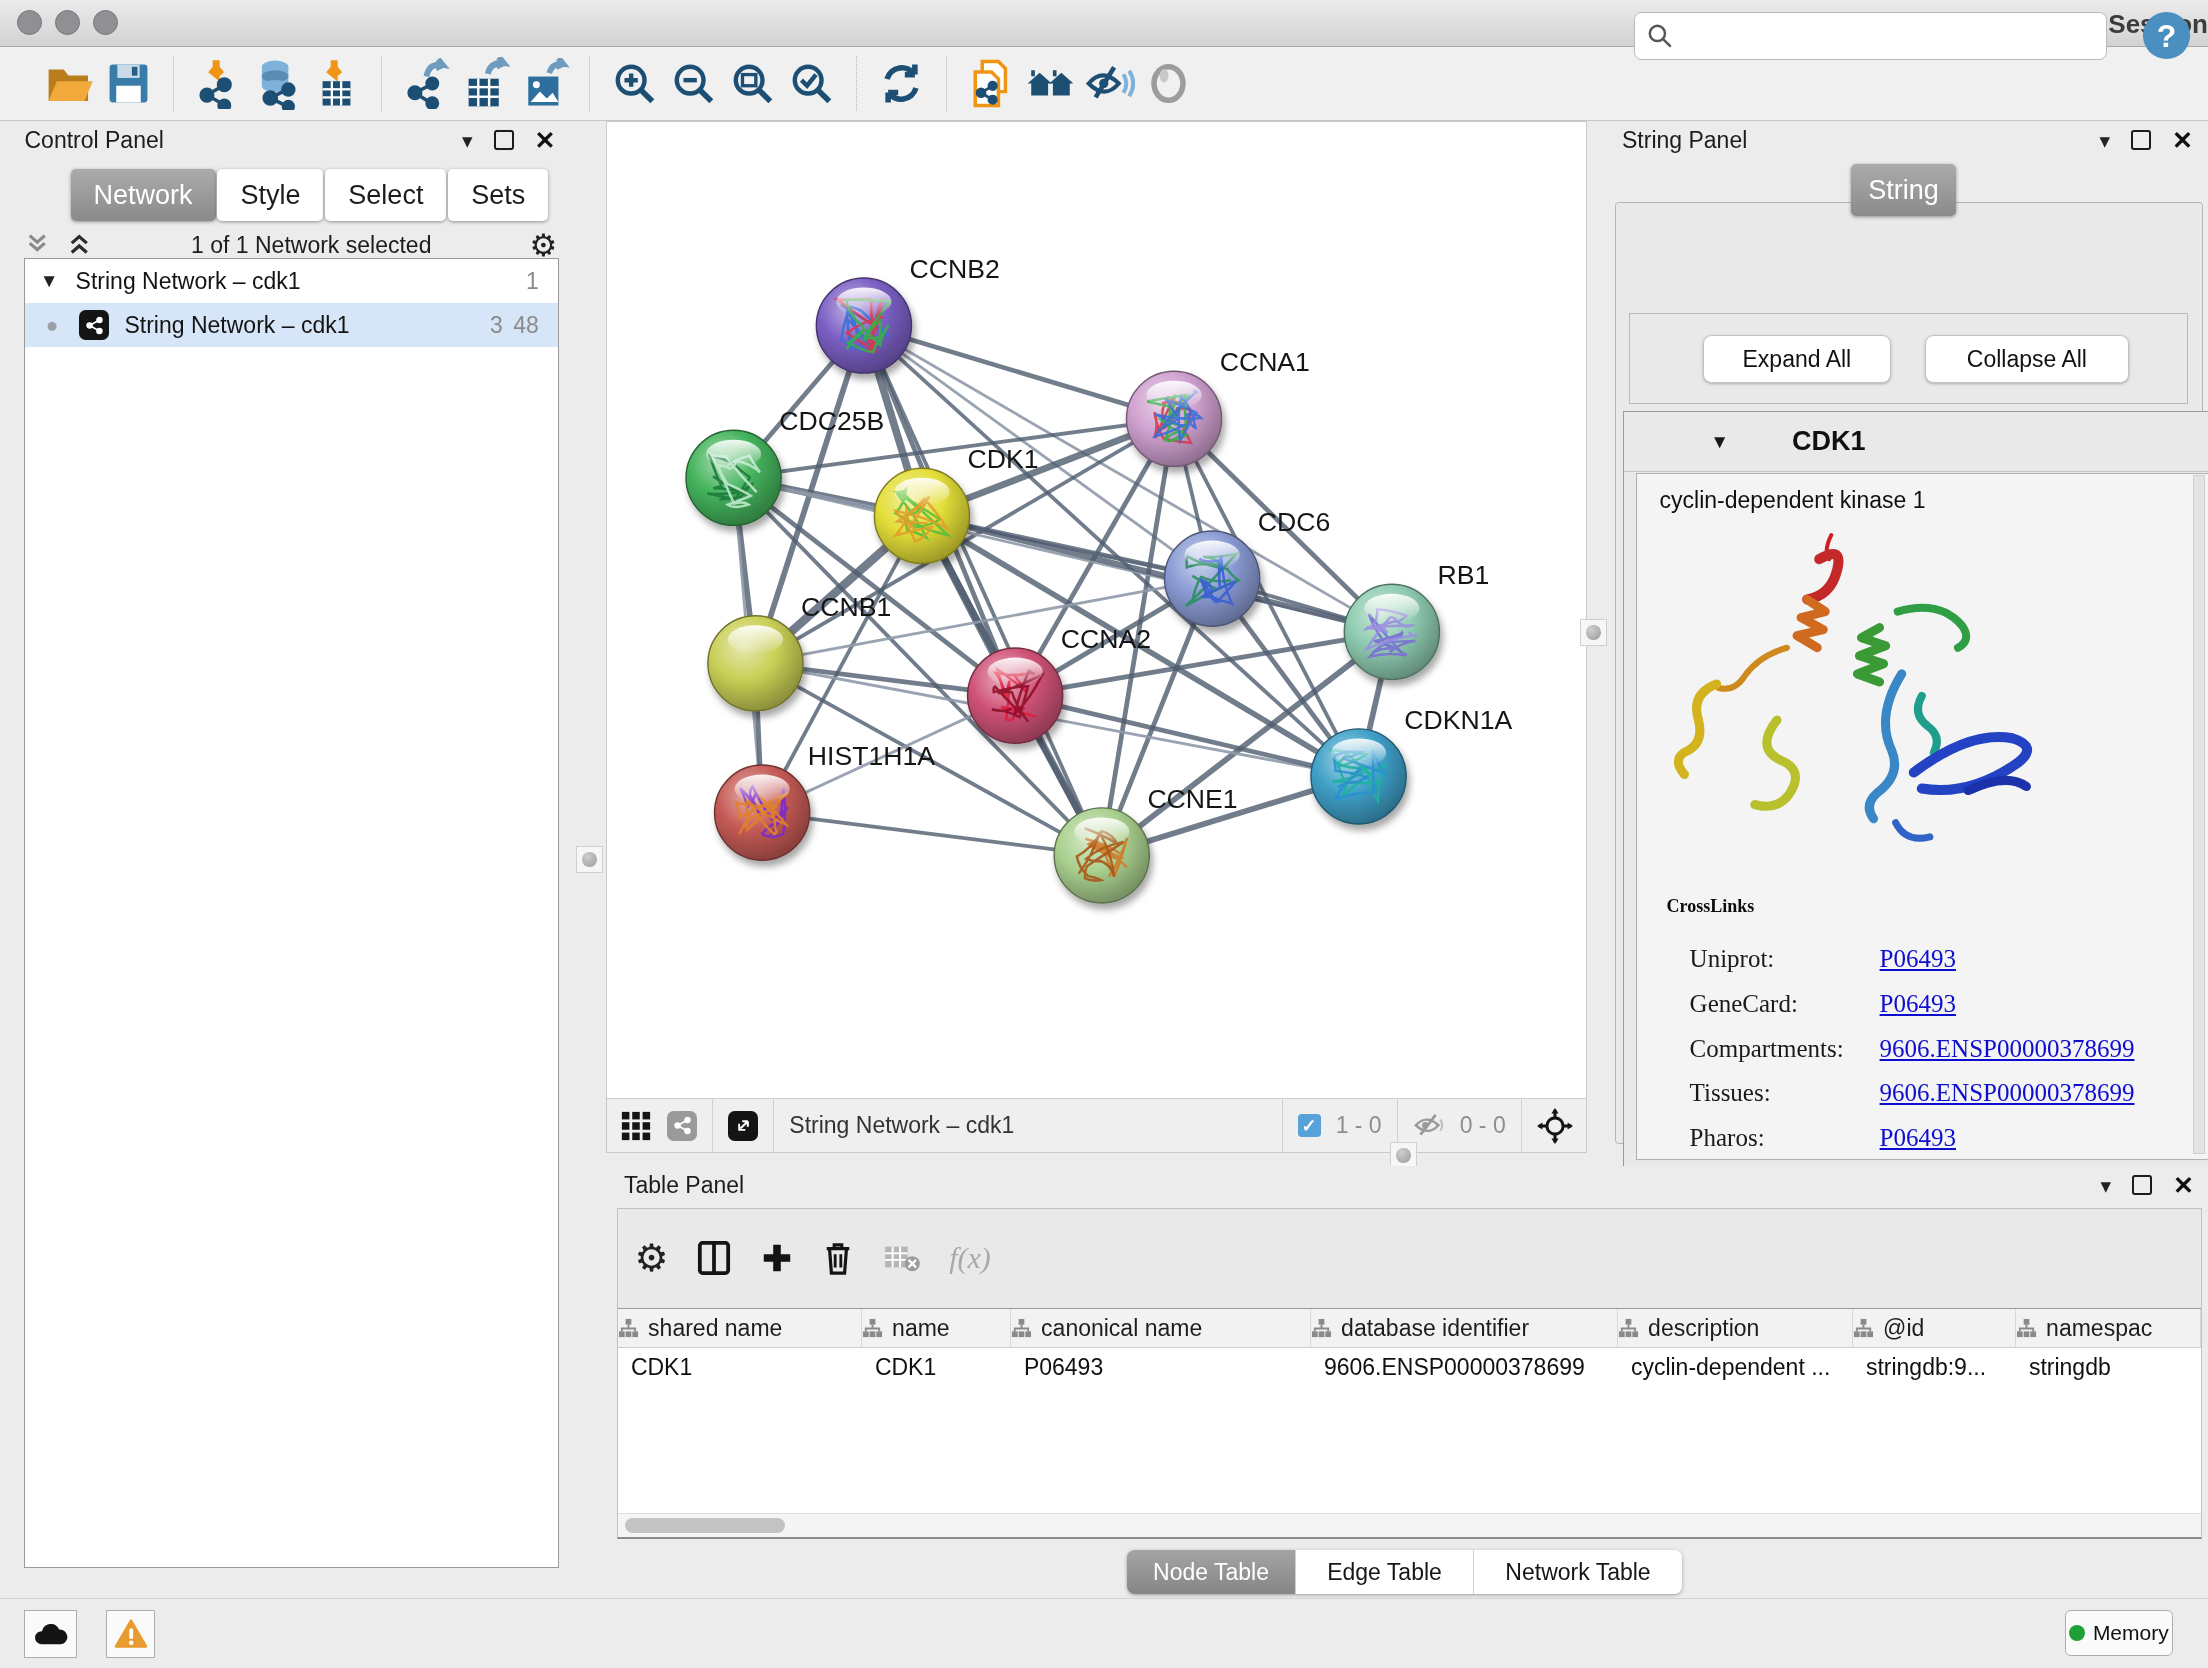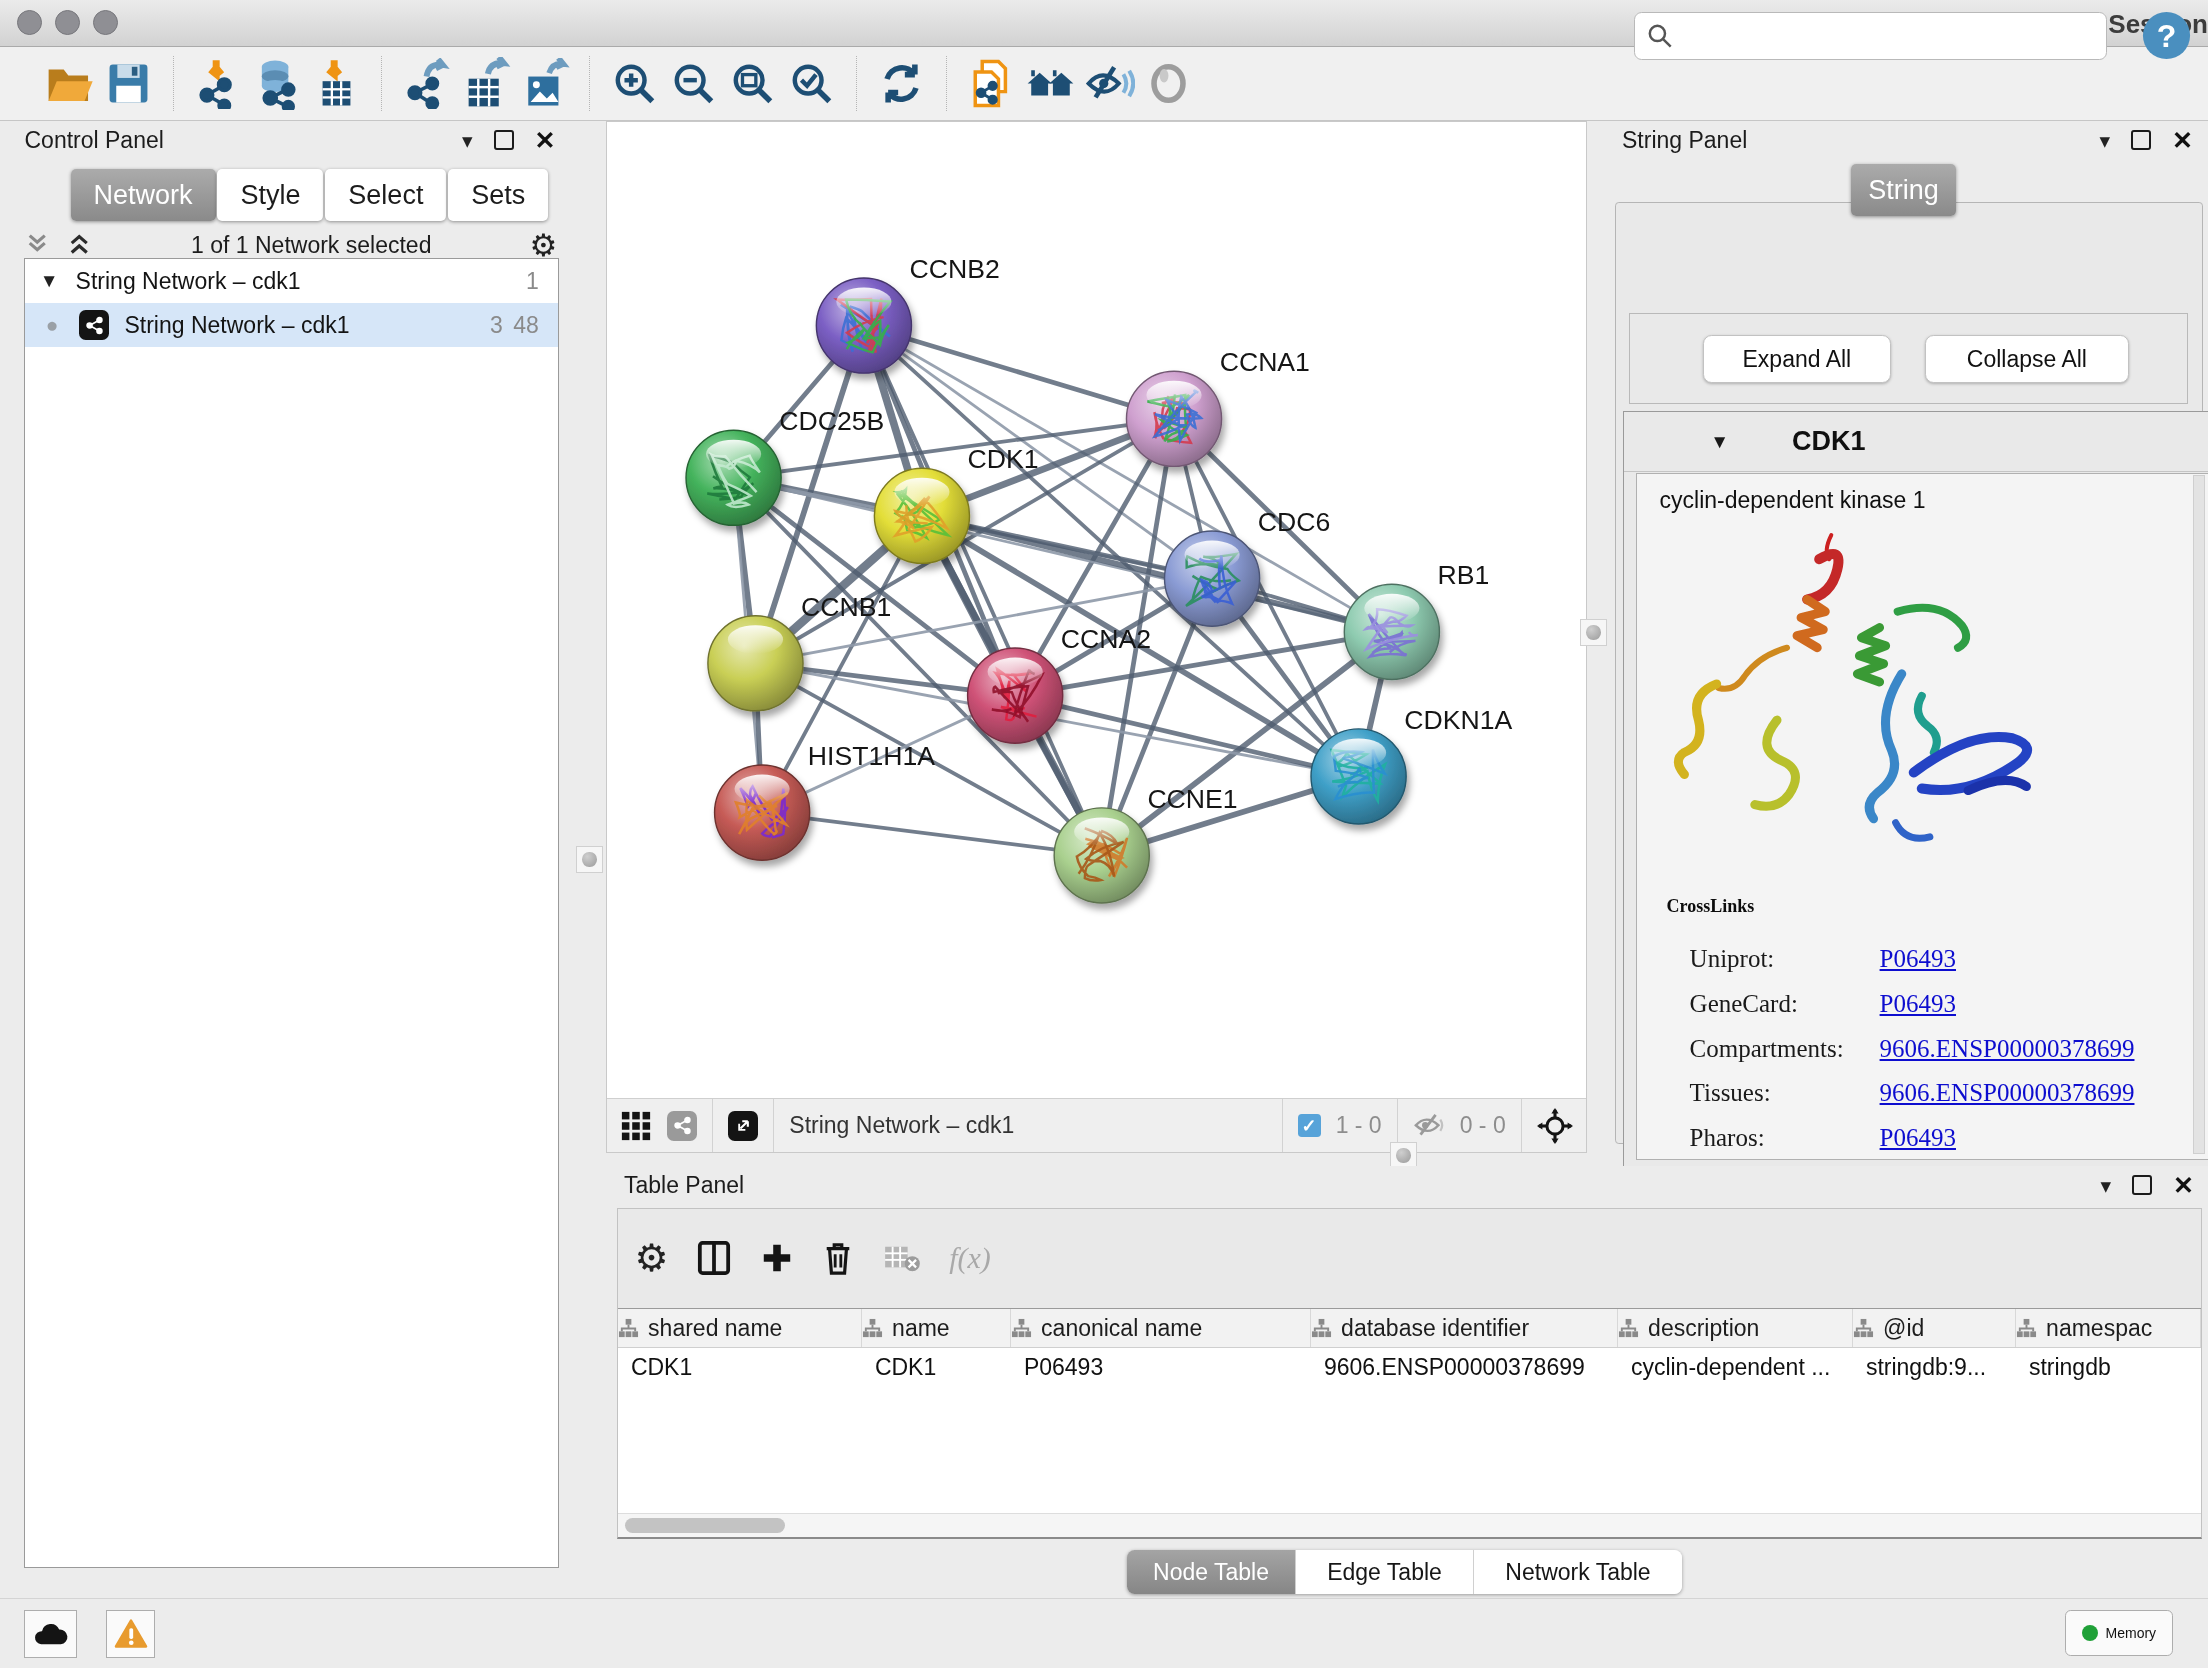--- a/index.html
+++ b/index.html
@@ -97,21 +97,21 @@
   .tp-tabs{position:absolute;left:518px;top:384px;display:flex;box-shadow:0 1px 3.8px rgba(0,0,0,.35);border-radius:7.6px;}
   .tp-tab{height:44px;background:#fff;color:#161616;font-size:23px;display:flex;align-items:center;
     justify-content:center;border-right:1px solid #d0d0d0;}
   .tp-tab.sel{background:linear-gradient(#a4a4a4,#868686);color:#fff;}
   .tp-tab:first-child{border-radius:7.6px 0 0 7.6px;}
   .tp-tab:last-child{border-radius:0 7.6px 7.6px 0;border-right:none;}
   
   .statusbar{position:absolute;left:0;top:1598px;width:2208px;height:70px;background:#ececec;border-top:1px solid #d4d4d4;}
   .sb-btn{position:absolute;top:11.4px;height:48px;background:#fafafa;border:1.9px solid #adadad;
     display:flex;align-items:center;justify-content:center;box-sizing:border-box;}
-  .memory-btn{left:2065px;width:108px;height:46px;border-radius:5.7px;gap:7.6px;font-size:14px;color:#111;}
+  .memory-btn{left:2065px;width:108px;height:46px;border-radius:5.7px;gap:7.6px;font-size:21px;color:#111;}
   .mem-dot{width:16px;height:16px;border-radius:50%;}
   
   .grip{position:absolute;width:25px;height:25px;background:#f6f6f6;border:1px solid #d0d0d0;
     display:flex;align-items:center;justify-content:center;}
   .grip i{width:14.3px;height:14.3px;border-radius:50%;background:radial-gradient(circle at 35% 30%,#cfcfcf,#9a9a9a);display:block;}
   .fx{font-family:"Liberation Serif",serif;font-style:italic;font-size:30px;color:#a9a9a9;}
   .gearglyph{font-size:31px;color:#222;line-height:1;}
 </style>
 </head>
 <body>

